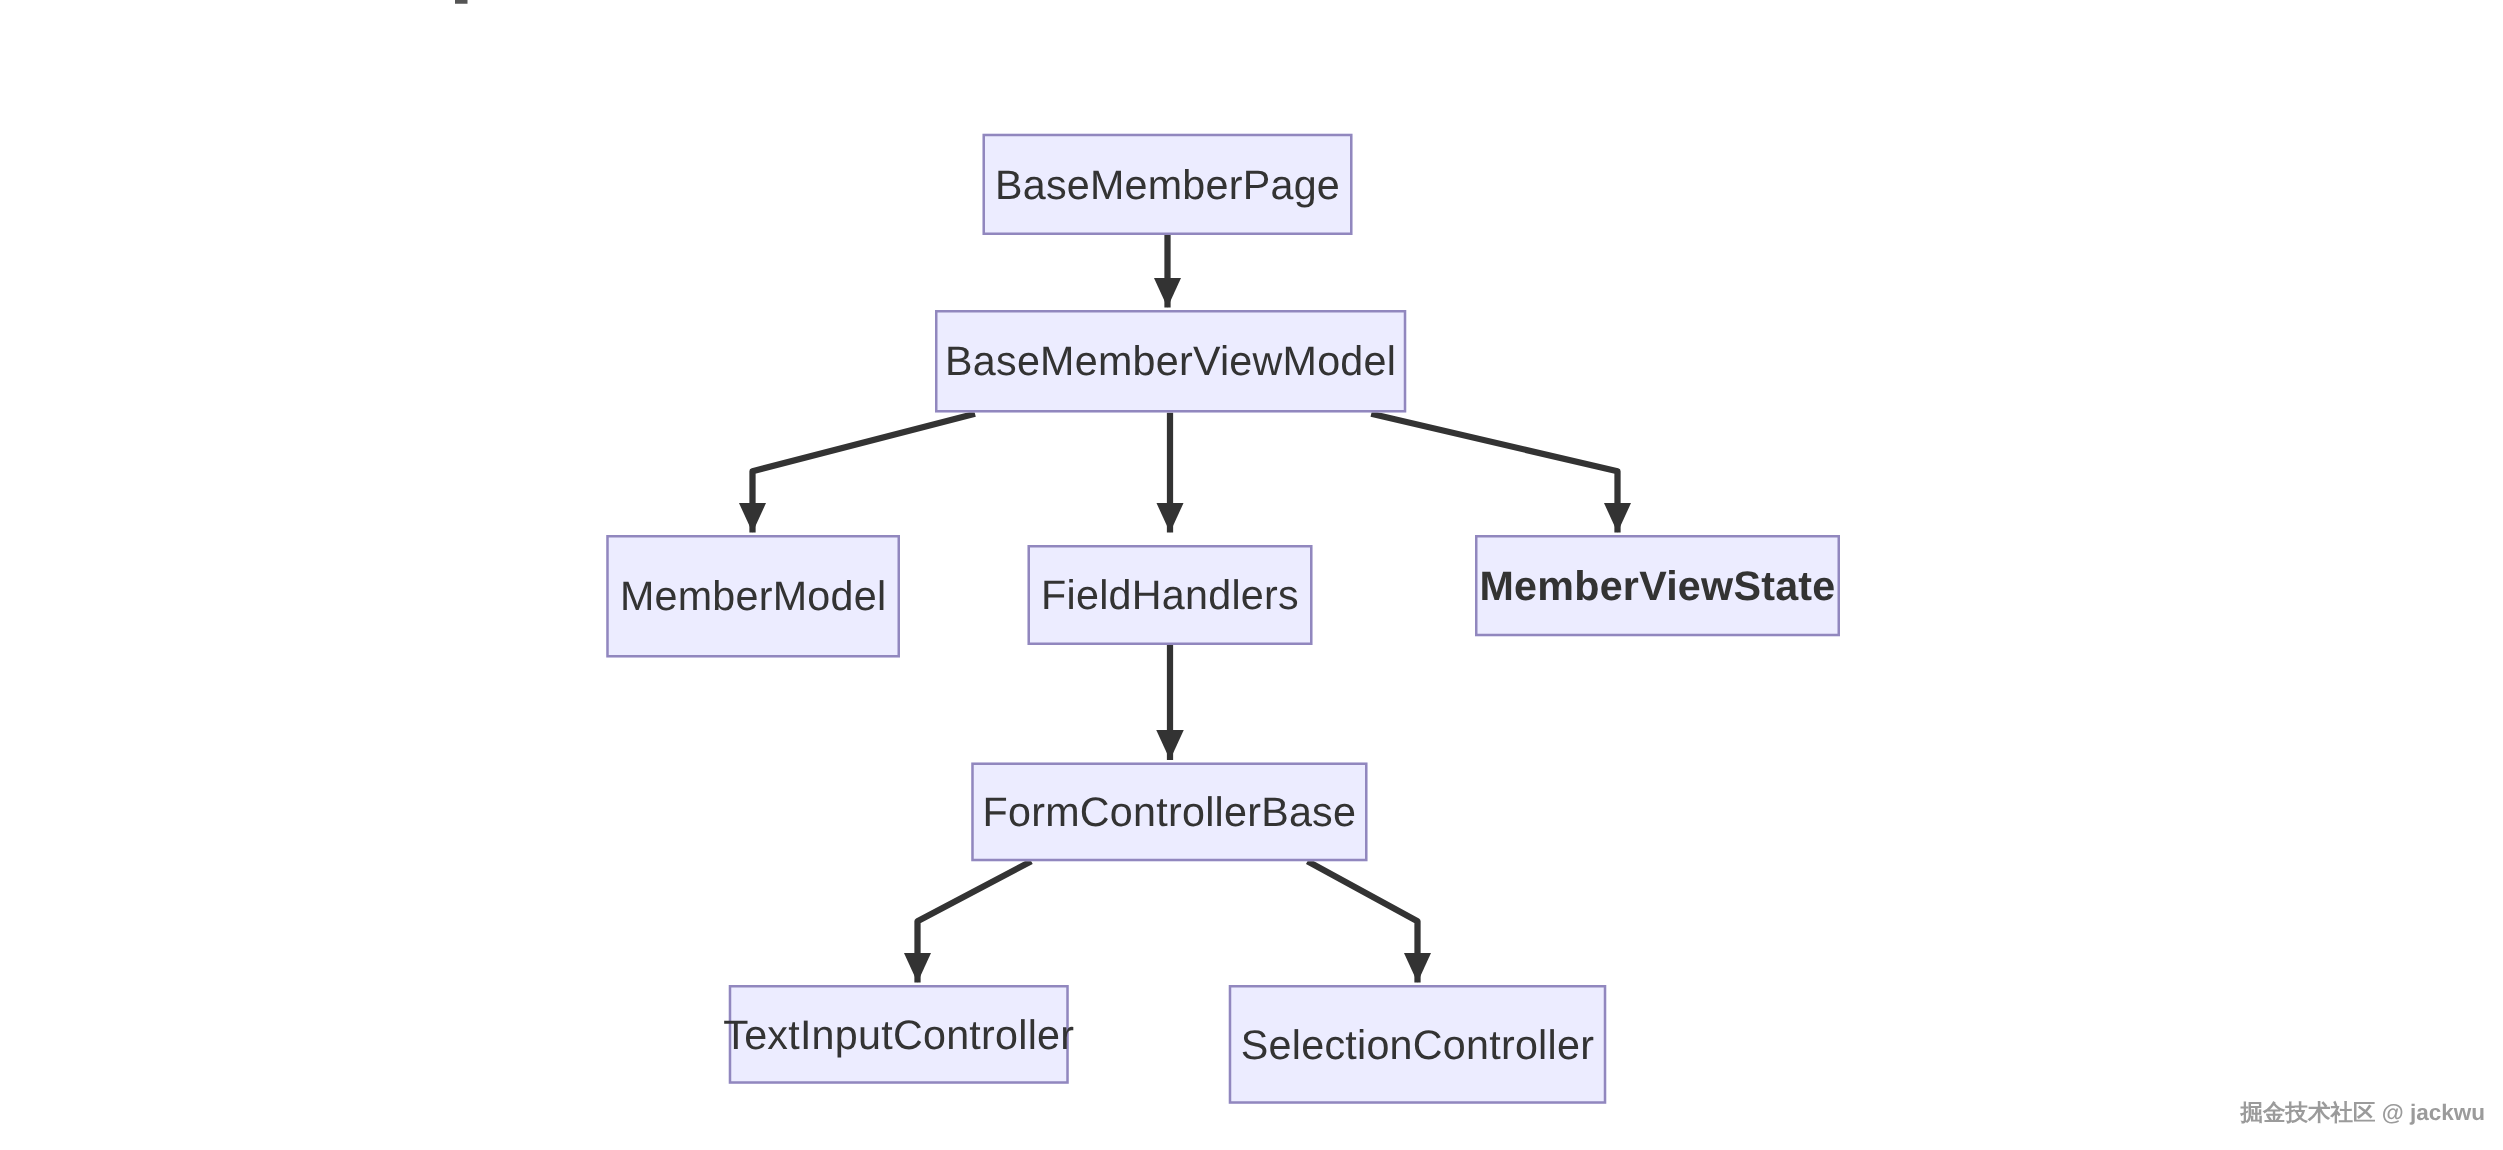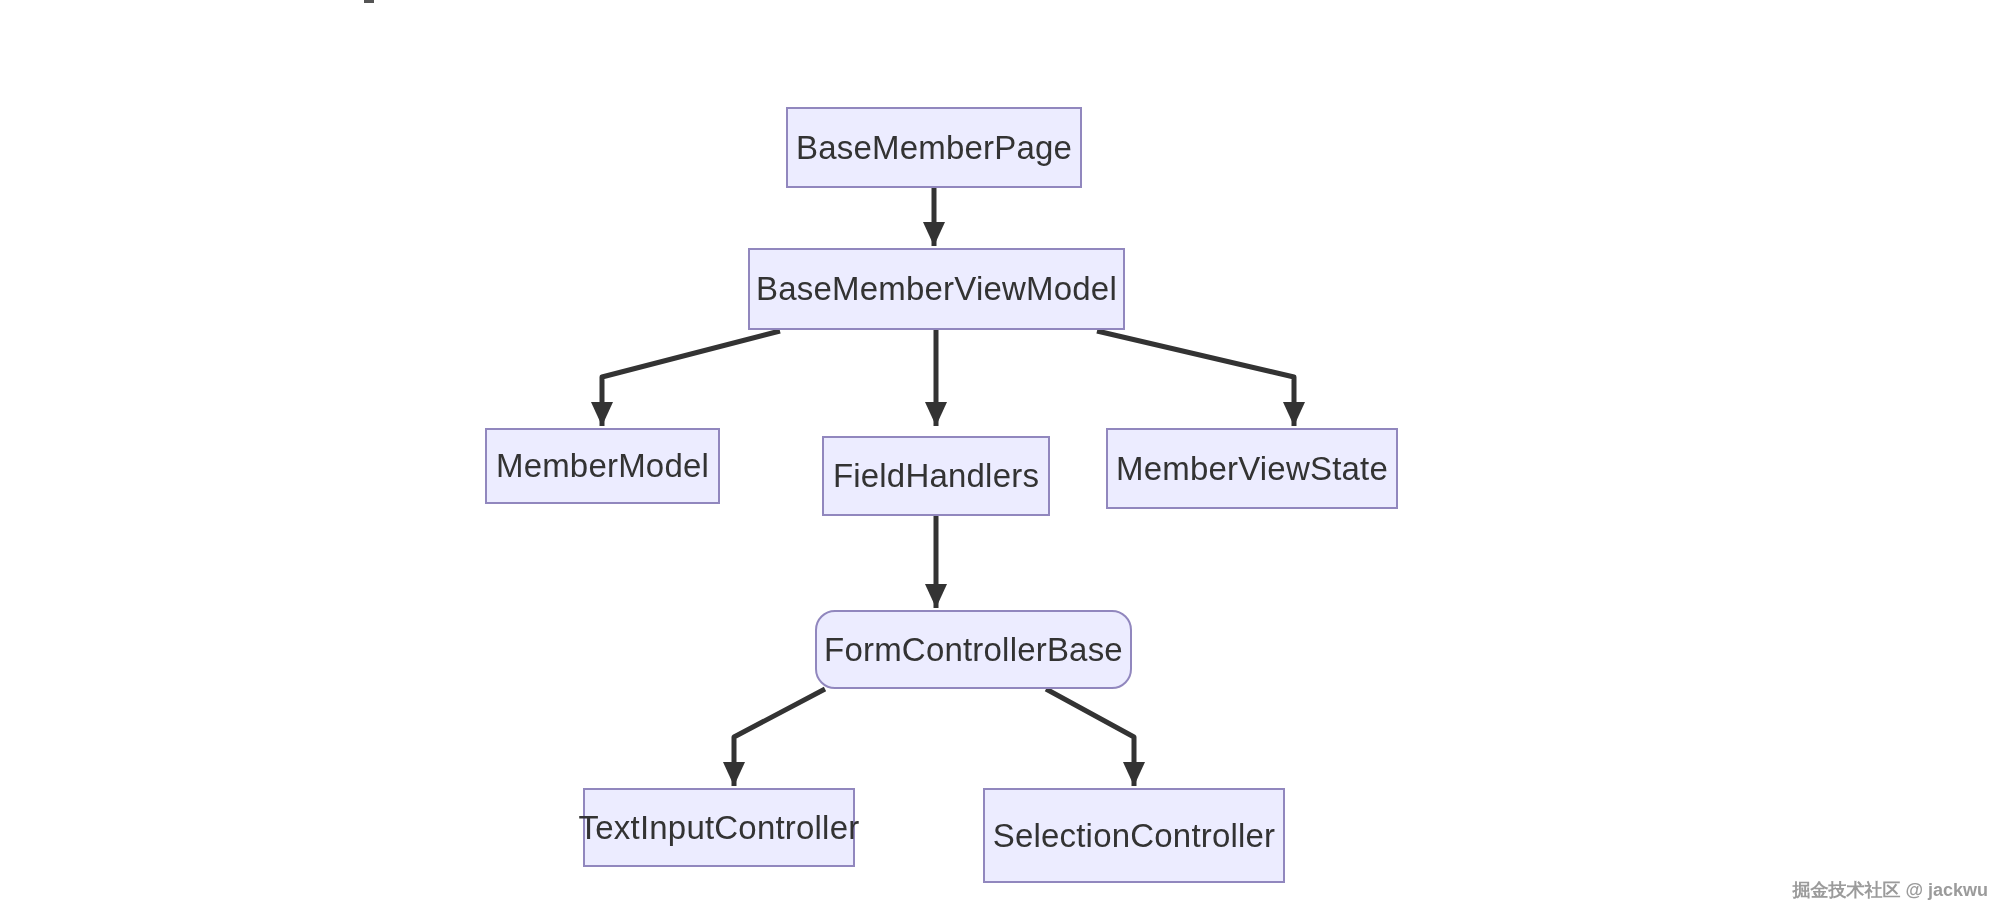--- a/index.html
+++ b/index.html
@@ -89,30 +89,30 @@
       <polyline points="1046,689 1134,737 1134,786" class="edge" marker-end="url(#arrowhead)"></polyline>
     </svg>
 
   <div id="nodes">
       <div class="node" style="left: 786px; top: 67px; width: 296px; height: 81px; margin-top: 40px;">
         <span>BaseMemberPage</span>
       </div>
       <div class="node" style="left: 748px; top: 248px; width: 377px; height: 82px;">
         <span>BaseMemberViewModel</span>
       </div>
-      <div class="node" style="left: 485px; top: 428px; width: 235px; height: 76px;">
+      <div class="node" style="left: 485px; top: 428px; width: 235px; height: 98px;">
         <span>MemberModel</span>
       </div>
       <div class="node" style="left: 822px; top: 436px; width: 228px; height: 80px;">
         <span>FieldHandlers</span>
       </div>
-      <div class="node" style="left: 1106px; top: 428px; width: 292px; height: 81px;">
+      <div class="node" style="left: 1180px; top: 428px; width: 292px; height: 81px; font-weight: bold;">
         <span>MemberViewState</span>
       </div>
-      <div class="node" style="left: 815px; top: 610px; width: 317px; height: 79px; border-radius: 20px;">
+      <div class="node" style="left: 777px; top: 610px; width: 317px; height: 79px;">
         <span>FormControllerBase</span>
       </div>
       <div class="node" style="left: 583px; top: 788px; width: 272px; height: 79px;">
         <span>TextInputController</span>
       </div>
       <div class="node" style="left: 983px; top: 788px; width: 302px; height: 95px;">
         <span>SelectionController</span>
       </div>
     </div>
 

